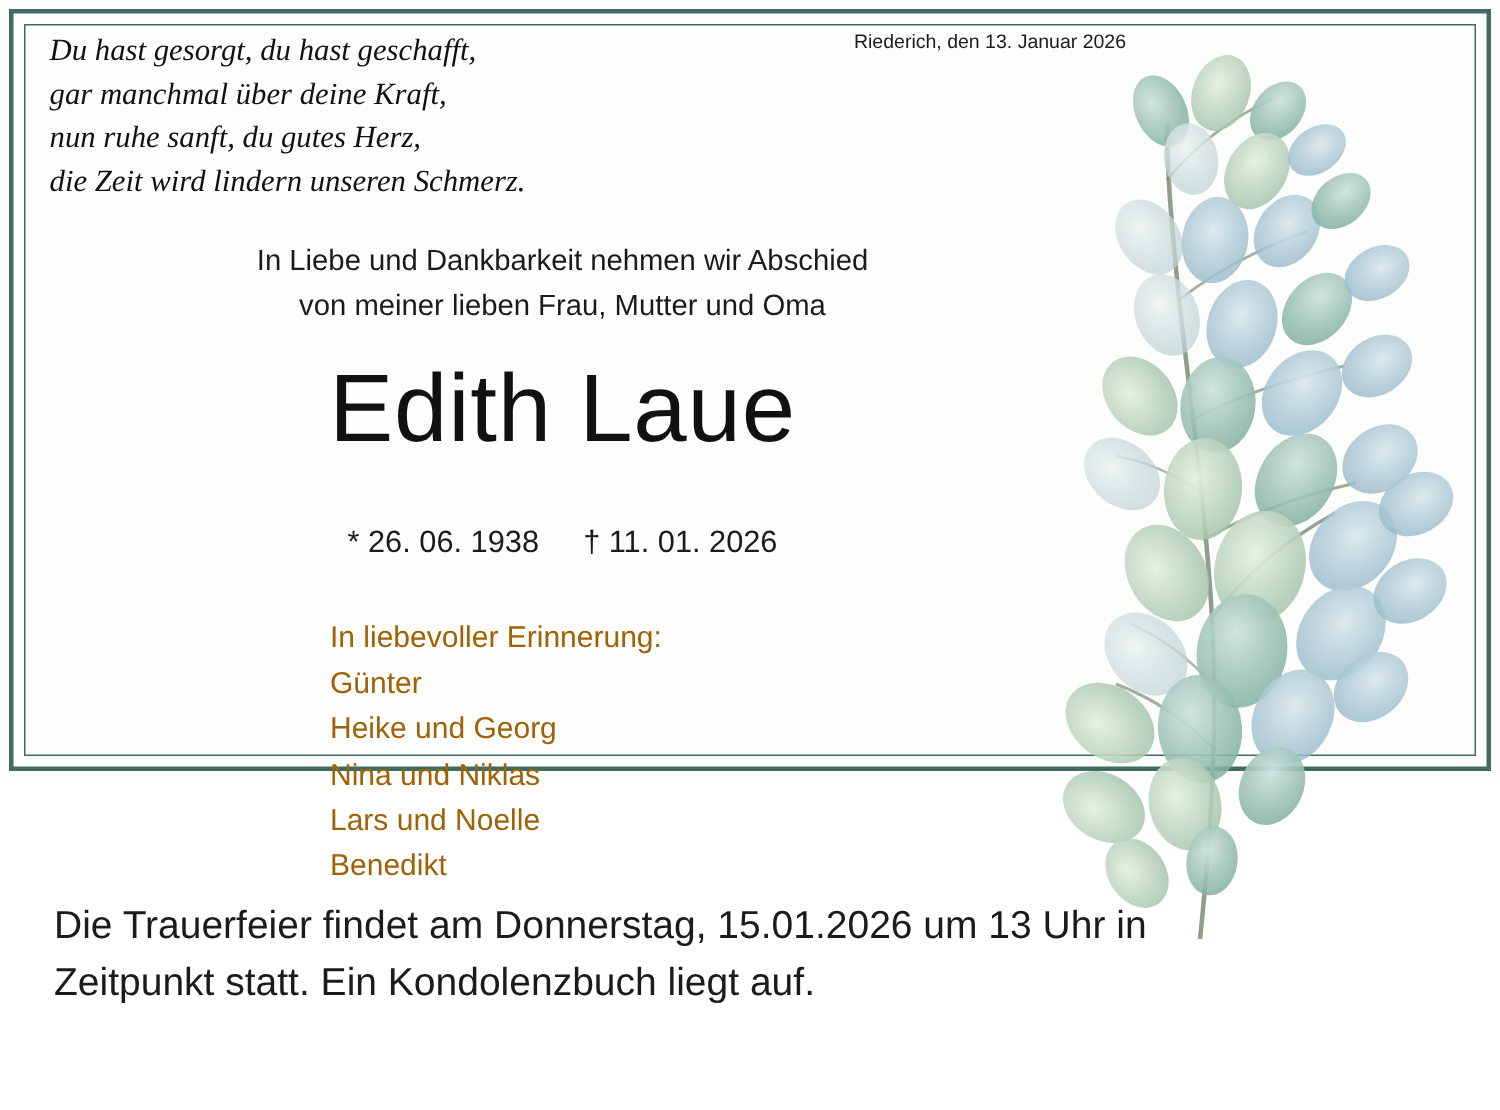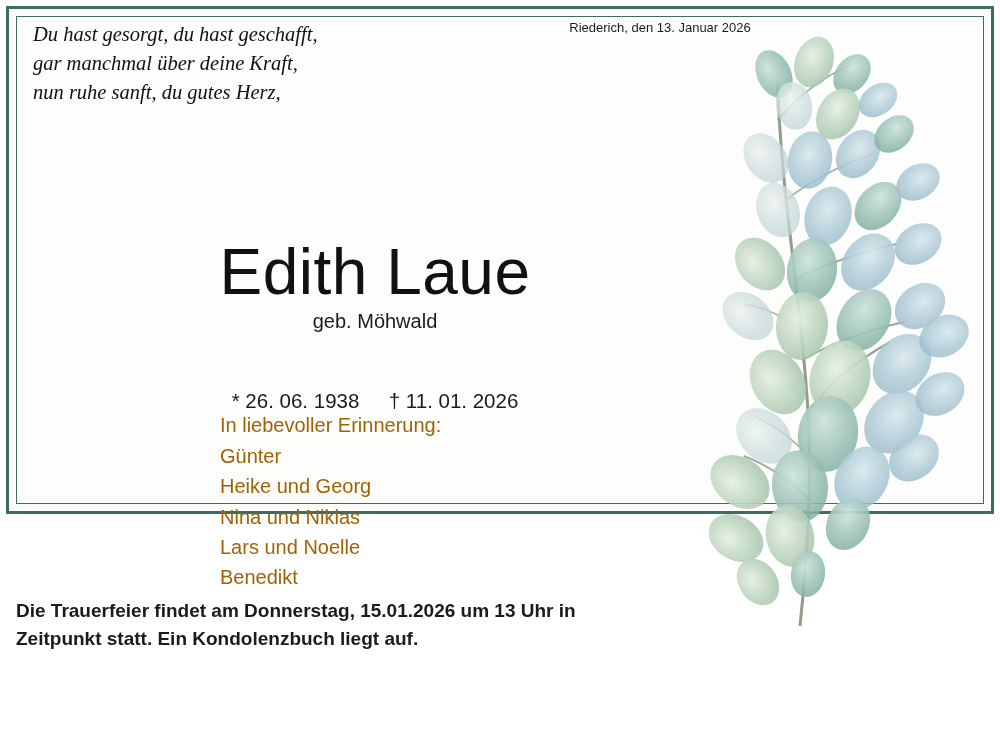--- a/index.html
+++ b/index.html
@@ -111,44 +111,42 @@
   }
 
   .dates {
     position: absolute;
     left: 30px;
     top: 350px;
     width: 690px;
     text-align: center;
     font-size: 20.5px;
     color: #1b1b1b;
-    margin-top: 39px;
   }
   .dates .sep { display: inline-block; width: 18px; }
 
   .mourners {
     position: absolute;
     left: 220px;
     top: 410px;
     width: 420px;
     font-size: 20px;
     line-height: 1.51;
     color: #a16207;
   }
   .mourners .lead { margin-bottom: 1px; }
 
   .service {
     position: absolute;
-    left: 16px;
+    left: 36px;
     top: 597px;
     width: 680px;
-    font-size: 19px;
+    font-size: 26px;
     line-height: 1.48;
     color: #1b1b1b;
-    font-weight: bold;
   }
   .service div { white-space: nowrap; }
 
   
   .branch {
     position: absolute;
     right: 18px;
     top: 30px;
     width: 300px;
     height: 610px;
@@ -238,28 +236,32 @@
     <ellipse cx="76" cy="552" rx="19" ry="25" transform="rotate(-35 76 552)" fill="url(#lg3)"></ellipse>
     <ellipse cx="126" cy="544" rx="17" ry="23" transform="rotate(8 126 544)" fill="url(#lg1)"></ellipse>
   </svg>
 
   <div class="content">
 
     <div class="poem">
       <div>Du hast gesorgt, du hast geschafft,</div>
       <div>gar manchmal über deine Kraft,</div>
       <div>nun ruhe sanft, du gutes Herz,</div>
+      <div>die Zeit wird lindern unseren Schmerz.</div>
     </div>
 
     <div class="place-date">Riederich, den 13. Januar 2026</div>
 
+    <div class="intro">
+      <div>In Liebe und Dankbarkeit nehmen wir Abschied</div>
+      <div>von meiner lieben Frau, Mutter und Oma</div>
+    </div>
 
     <div class="name">Edith Laue</div>
 
-    <div class="maiden">geb. Möhwald</div>
 
     <div class="dates">
       <span>* 26. 06. 1938</span>
       <span class="sep"></span>
       <span>† 11. 01. 2026</span>
     </div>
 
     <div class="mourners">
       <div class="lead">In liebevoller Erinnerung:</div>
       <div>Günter</div>

